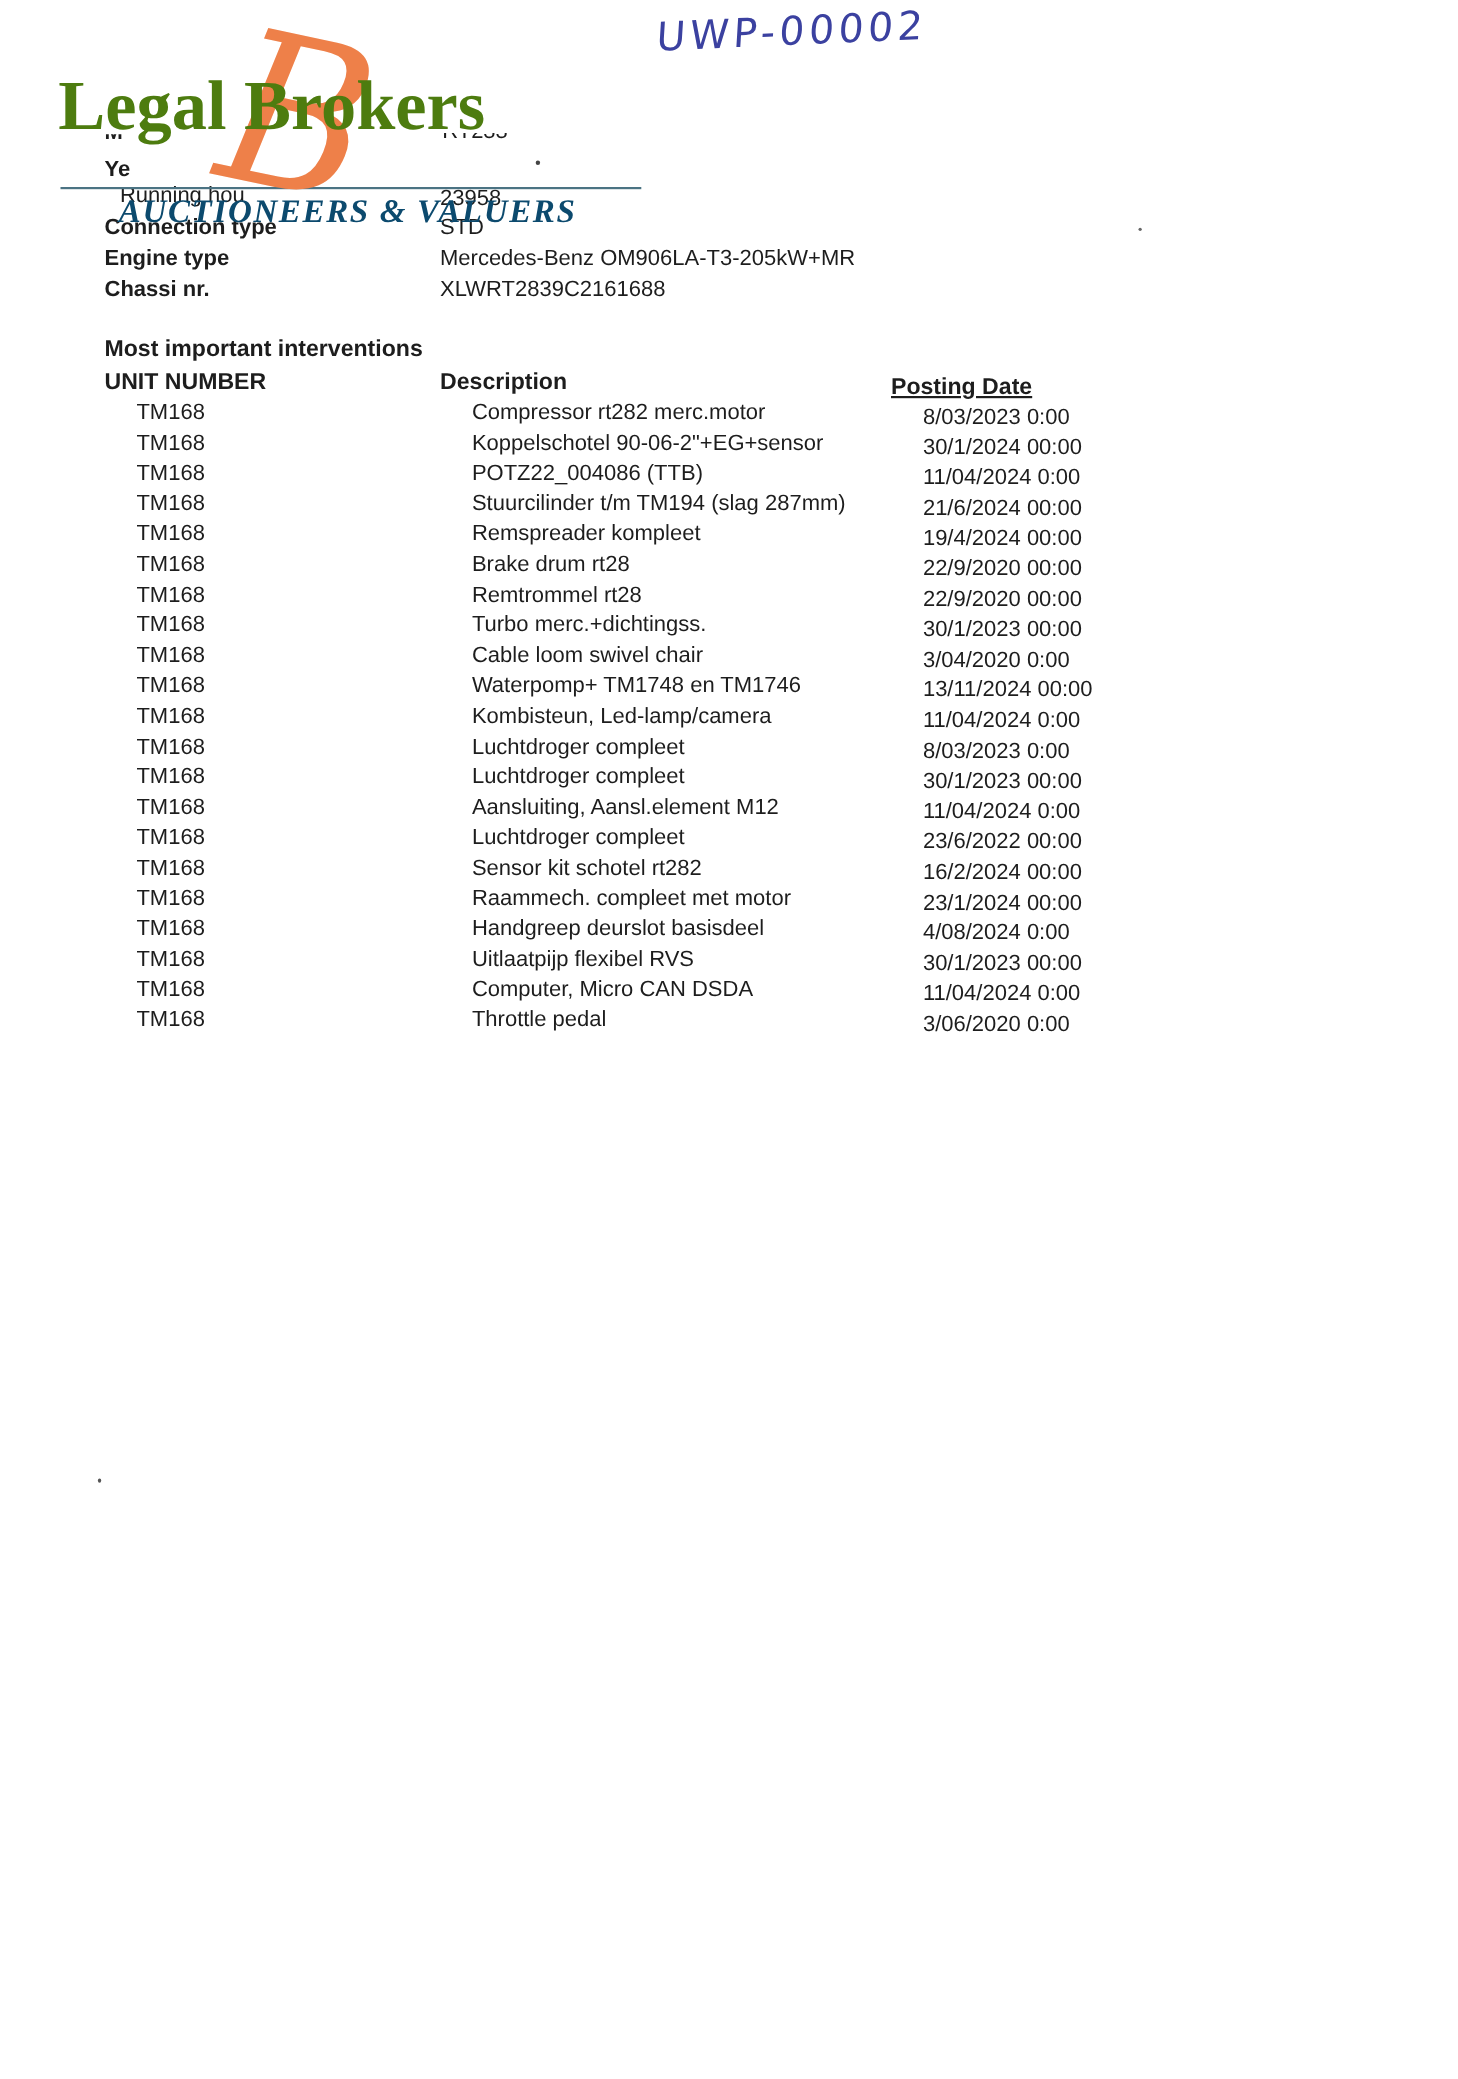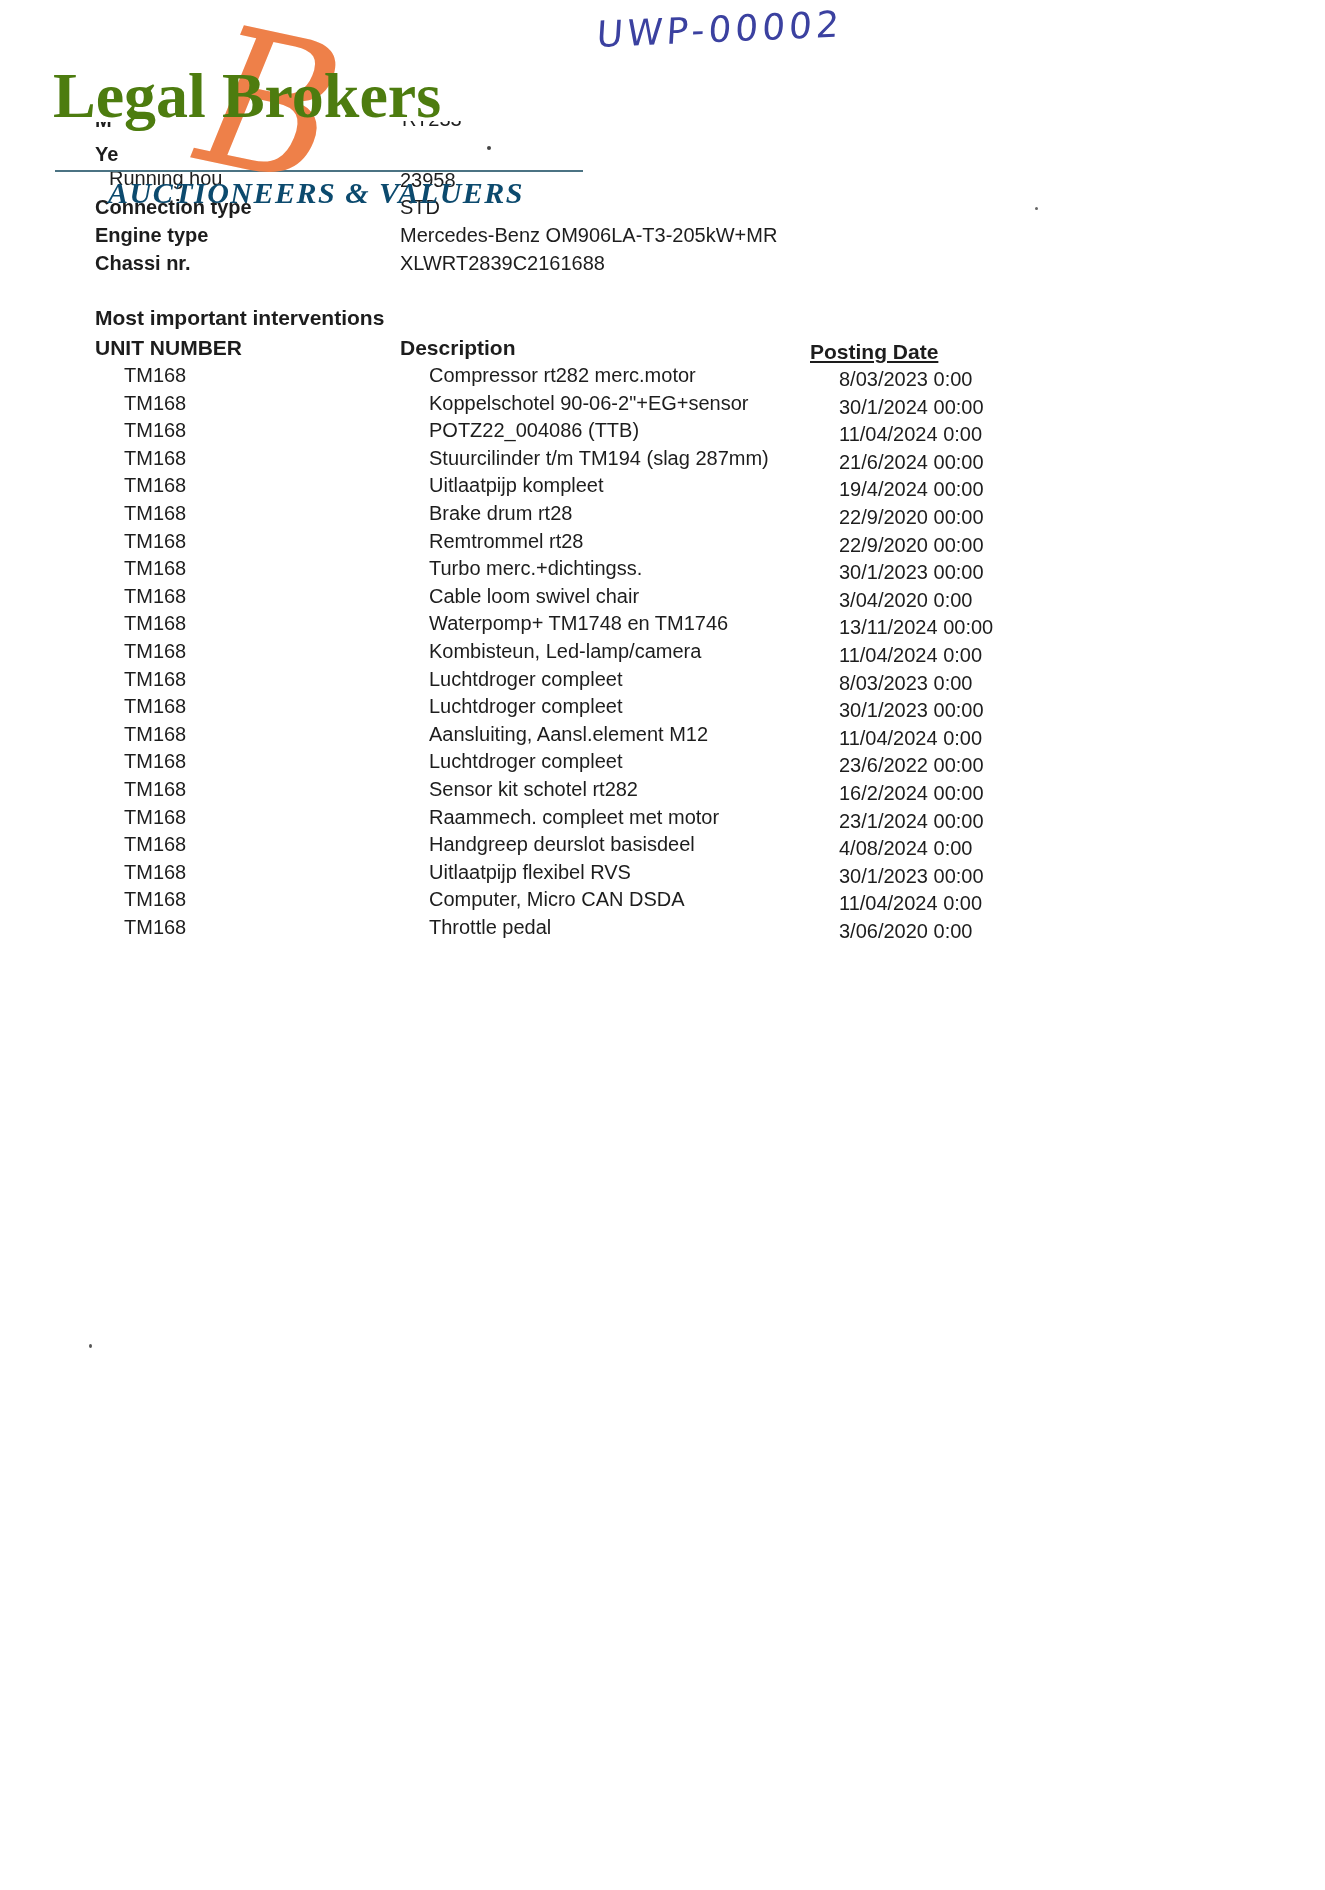--- a/index.html
+++ b/index.html
@@ -185,21 +185,21 @@
       <span class="c-desc">POTZ22_004086 (TTB)</span>
       <span class="c-date">11/04/2024 0:00</span>
     </div>
       <div class="trow">
       <span class="c-unit">TM168</span>
       <span class="c-desc">Stuurcilinder t/m TM194 (slag 287mm)</span>
       <span class="c-date">21/6/2024 00:00</span>
     </div>
       <div class="trow">
       <span class="c-unit">TM168</span>
-      <span class="c-desc">Uitlaatpijp kompleet</span>
+      <span class="c-desc">Remspreader kompleet</span>
       <span class="c-date">19/4/2024 00:00</span>
     </div>
       <div class="trow">
       <span class="c-unit">TM168</span>
       <span class="c-desc">Brake drum rt28</span>
       <span class="c-date">22/9/2020 00:00</span>
     </div>
       <div class="trow">
       <span class="c-unit">TM168</span>
       <span class="c-desc">Remtrommel rt28</span>

